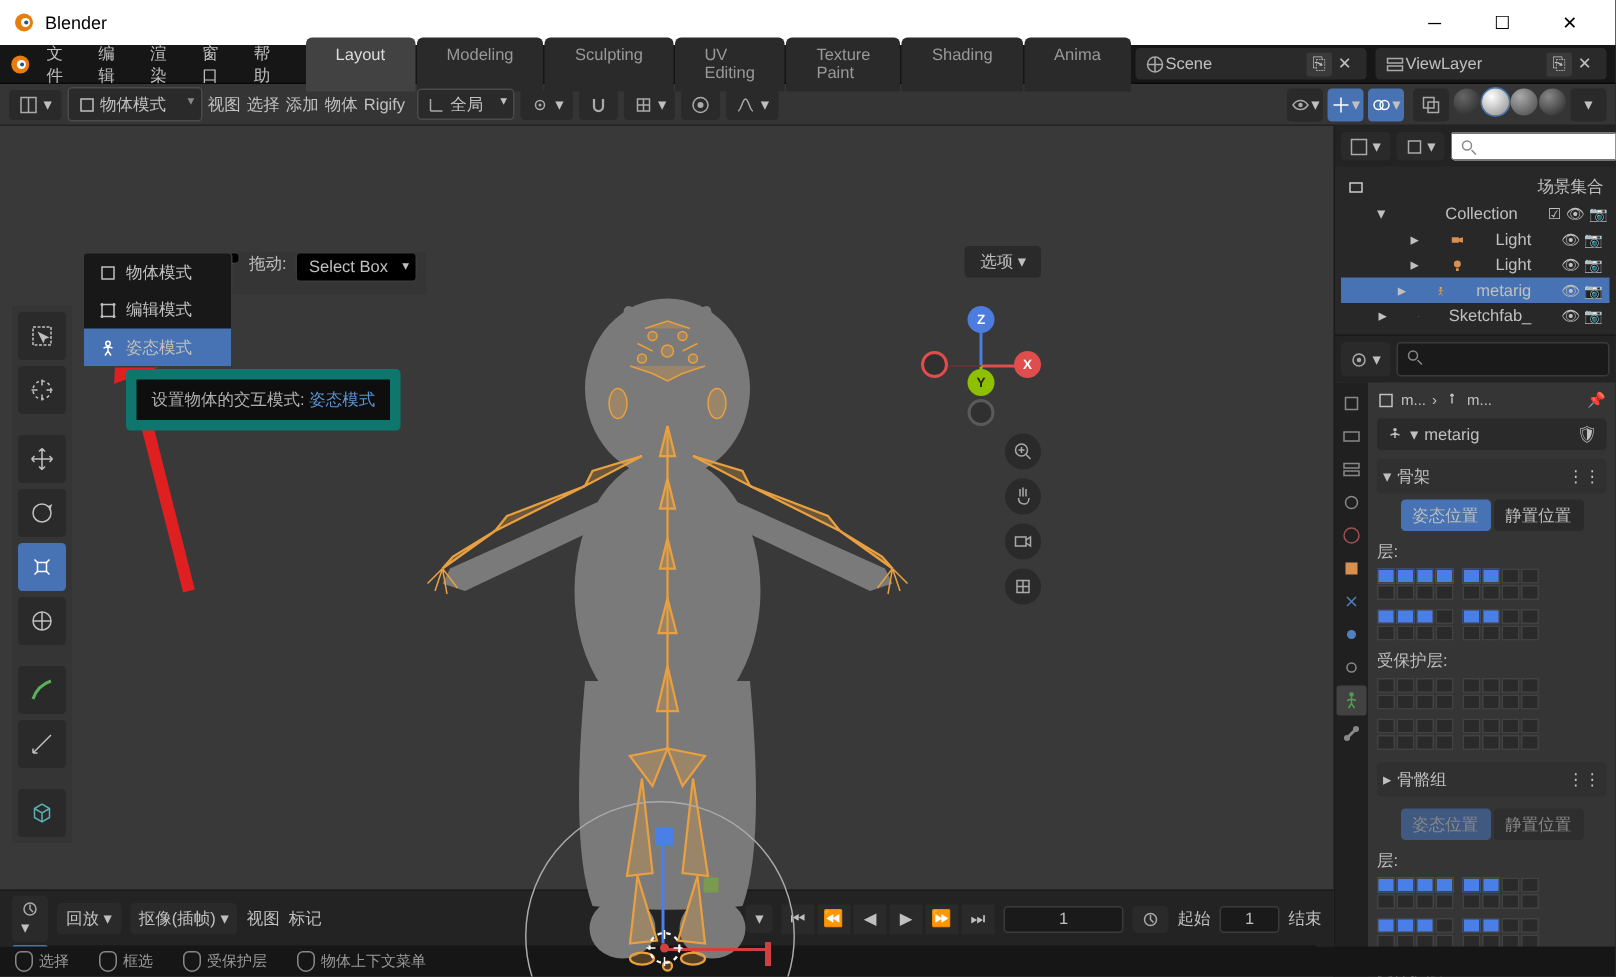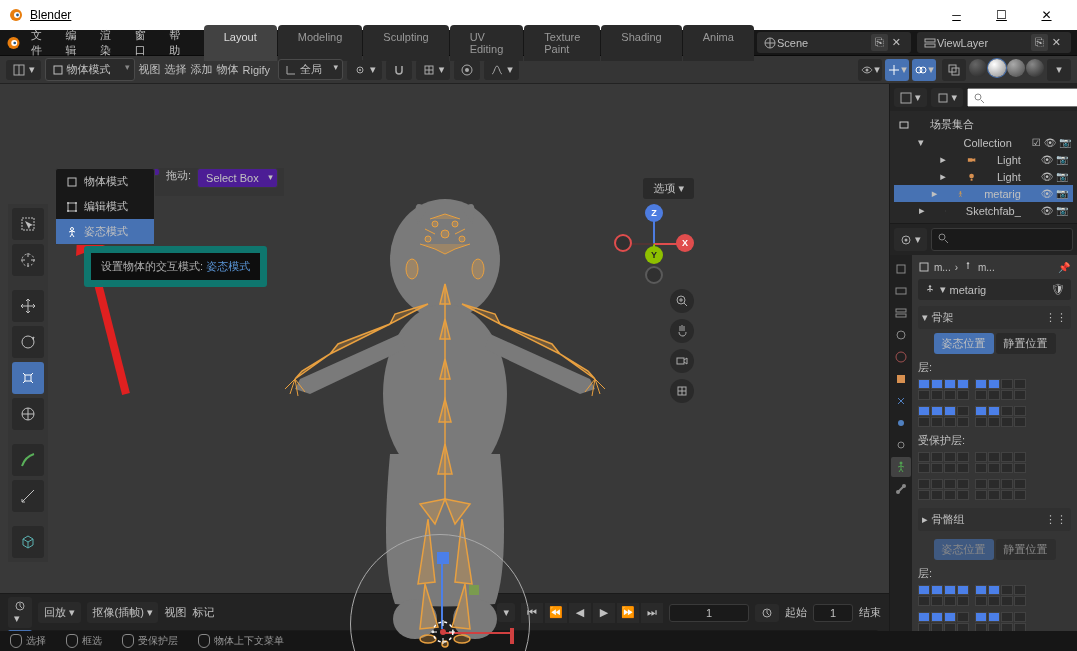--- a/index.html
+++ b/index.html
@@ -1,19 +1,19 @@
 <!DOCTYPE html>
 <html><head>
 <meta charset="utf-8">
 <style>
 * { margin: 0; padding: 0; box-sizing: border-box; font-family: sans-serif; }
 body { background: #1a1a1a; color: #c0c0c0; font-size: 11px; width: 1077px; height: 651px; overflow: hidden; position: relative; }
 
 
-.titlebar { height: 30px; background: #fff; display: flex; align-items: center; padding: 0 8px; color: #000; text-decoration: underline; }
+.titlebar { height: 30px; background: #fff; display: flex; align-items: center; padding: 0 8px; color: #000; }
 .titlebar .logo { width: 16px; height: 16px; margin-right: 6px; }
 .titlebar .title { flex: 1; font-size: 12px; }
 .titlebar .winbtn { width: 45px; height: 30px; display: flex; align-items: center; justify-content: center; font-size: 12px; }
 
 
 .menubar { height: 26px; background: #161616; display: flex; align-items: center; padding: 0 6px; gap: 2px; border-bottom: 1px solid #0a0a0a; }
 .menubar .blender-logo { width: 20px; height: 20px; }
 .menubar .menu-item { padding: 4px 8px; cursor: pointer; }
 .menubar .tabs { margin-left: 8px; display: flex; }
 .menubar .tab { padding: 6px 20px; background: #2a2a2a; color: #999; border-radius: 4px 4px 0 0; margin-right: 1px; }
@@ -24,21 +24,21 @@
 
 .toolbar { height: 28px; background: #353535; display: flex; align-items: center; padding: 0 6px; gap: 4px; border-bottom: 1px solid #222; }
 .tool-btn { padding: 3px 6px; background: #2a2a2a; border-radius: 3px; display: flex; align-items: center; gap: 3px; }
 .tool-dropdown { background: #2a2a2a; border: 1px solid #4a4a4a; border-radius: 3px; padding: 2px 20px 2px 6px; position: relative; }
 .tool-dropdown::after { content: '▾'; position: absolute; right: 4px; font-size: 9px; }
 .mode-dropdown { background: #2a2a2a; border: 1px solid #4a4a4a; border-radius: 3px; padding: 3px 18px 3px 6px; position: relative; min-width: 90px; }
 .mode-dropdown::after { content: '▾'; position: absolute; right: 4px; font-size: 9px; color: #888; }
 
 
 .toolbar2 { height: 28px; background: #353535; display: flex; align-items: flex-start; padding: 0 6px; gap: 6px; position: absolute; top: 84px; left: 58px; z-index: 4; }
-.toolbar2 .drop { background: #4c1d95; border: 1px solid #3a3a3a; border-radius: 3px; padding: 3px 18px 3px 8px; position: relative; }
+.toolbar2 .drop { background: #000000; border: 1px solid #3a3a3a; border-radius: 3px; padding: 3px 18px 3px 8px; position: relative; }
 .toolbar2 .drop::after { content: '▾'; position: absolute; right: 4px; font-size: 9px; }
 
 
 .main { display: flex; height: calc(100% - 56px); }
 .left-tools { width: 40px; background: #353535; padding: 4px; display: flex; flex-direction: column; gap: 4px; position: absolute; left: 8px; top: 120px; z-index: 5; }
 .left-tools .ltool { width: 32px; height: 32px; background: #2a2a2a; border-radius: 3px; display: flex; align-items: center; justify-content: center; }
 .left-tools .ltool.active { background: #4772b3; }
 .left-tools .gap { height: 6px; }
 
 .viewport { flex: 1; background: #393939; position: relative; overflow: hidden; }
@@ -73,21 +73,21 @@
 .axis-nx { left: 0; top: 30px; border-color: #e04d4d; }
 .axis-ny { left: 31px; top: 62px; border-color: #5a5a5a; }
 
 
 .vp-side { position: absolute; right: 195px; top: 205px; display: flex; flex-direction: column; gap: 6px; }
 .vp-side .vbtn { width: 24px; height: 24px; background: #2a2a2a; border-radius: 50%; display: flex; align-items: center; justify-content: center; }
 
 
 .right-panel { width: 188px; background: #282828; display: flex; flex-direction: column; border-left: 1px solid #1a1a1a; }
 .outliner { flex: 0 0 auto; padding: 4px; background: #282828; }
-.outliner .row { display: flex; align-items: center; padding: 2px 4px; gap: 20px; }
+.outliner .row { display: flex; align-items: center; padding: 2px 4px; gap: 20px; justify-content: space-between; }
 .outliner .row.selected { background: #4772b3; }
 .outliner .indent { display: inline-block; }
 .outliner .icons-right { margin-left: auto; display: flex; gap: 3px; font-size: 10px; }
 
 
 .properties { flex: 1; background: #353535; display: flex; }
 .prop-tabs { width: 22px; background: #202020; display: flex; flex-direction: column; padding: 4px 0; gap: 2px; }
 .prop-tabs .ptab { width: 20px; height: 20px; margin: 0 auto; display: flex; align-items: center; justify-content: center; border-radius: 2px; }
 .prop-tabs .ptab.active { background: #424242; }
 .prop-content { flex: 1; padding: 6px; overflow-y: auto; }
@@ -108,21 +108,21 @@
 .timeline .play-btns { display: flex; gap: 2px; }
 .timeline .play-btns .pb { width: 22px; height: 20px; background: #2a2a2a; display: flex; align-items: center; justify-content: center; }
 .timeline .frame-input { background: #1a1a1a; border: 1px solid #3a3a3a; padding: 2px 10px; border-radius: 3px; width: 80px; text-align: center; }
 
 
 .statusbar { position: absolute; bottom: 0; left: 0; right: 0; height: 20px; background: #161616; display: flex; align-items: center; padding: 0 10px; gap: 20px; font-size: 10px; color: #999; }
 .statusbar .sitem { display: flex; align-items: center; gap: 4px; }
 .mouse-icon { width: 12px; height: 14px; border: 1px solid #888; border-radius: 4px 4px 6px 6px; position: relative; }
 
 
-.options-btn { position: absolute; right: 195px; top: 94px; padding: 3px 10px; background: #2a2a2a; border-radius: 3px; z-index: 5; }
+.options-btn { position: absolute; right: 195px; top: 80px; padding: 3px 10px; background: #2a2a2a; border-radius: 3px; z-index: 5; }
 
 
 .toolbar-right { display: flex; gap: 3px; margin-left: auto; }
 .toolbar-right .ico { width: 24px; height: 22px; background: #2a2a2a; border-radius: 3px; display: flex; align-items: center; justify-content: center; }
 .toolbar-right .ico.active { background: #4772b3; }
 .shading-balls { display: flex; gap: 1px; }
 .shading-balls .ball { width: 18px; height: 18px; border-radius: 50%; }
 
 svg { display: block; }
 </style>

